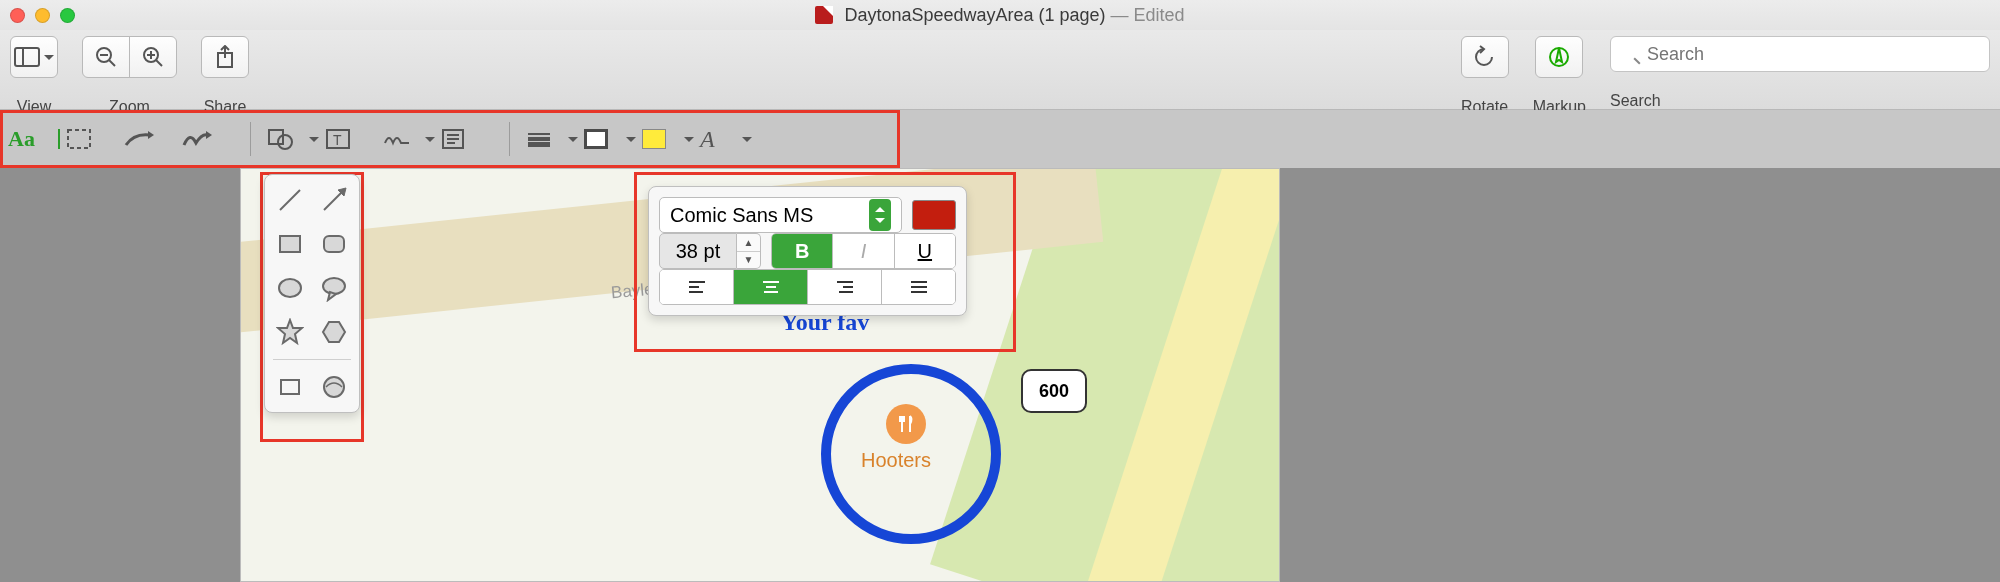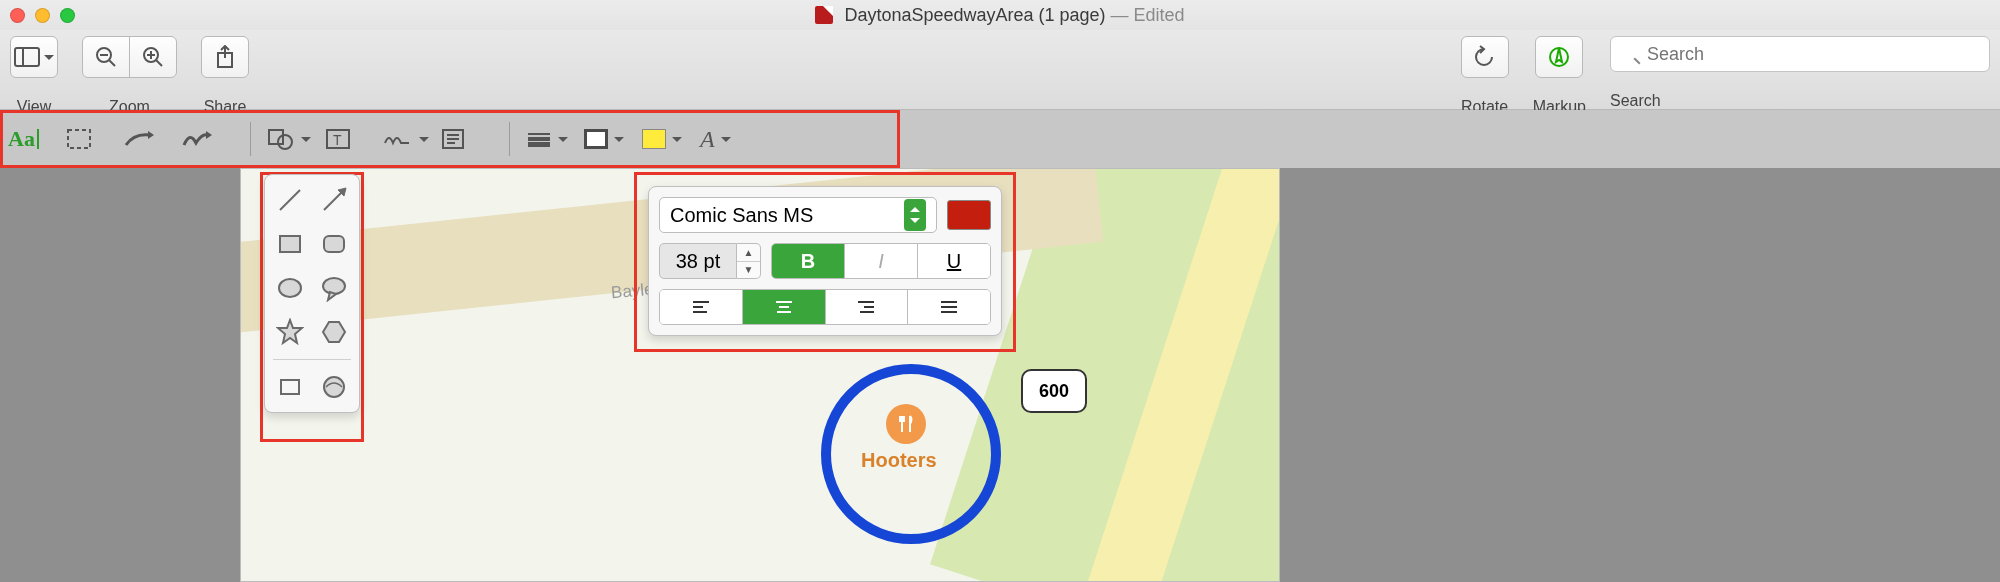--- a/index.html
+++ b/index.html
@@ -27,53 +27,53 @@
   .markup-btn { color:#1aaa00; font-weight:bold; }
   .tb-spacer { flex:1; }
   .search-wrap { display:flex; flex-direction:column; align-items:flex-start; }
   .search-input { height:36px; width:380px; background:#fff; border:1px solid #c4c4c4; border-radius:6px; padding:0 12px 0 36px; font-size:18px; color:#9a9a9a; position:relative; }
   .search-box { position:relative; }
   .search-box::before { content:""; position:absolute; left:10px; top:10px; width:14px; height:14px; border:2px solid #888; border-radius:50%; }
   .search-box::after { content:""; position:absolute; left:23px; top:24px; width:8px; height:2px; background:#888; transform:rotate(45deg); }
 
   
   .markup-toolbar { height:58px; background:#c7c7c7; display:flex; align-items:center; padding:0 8px; gap:6px; position:relative; }
-  .mk-btn { height:40px; min-width:52px; border-radius:6px; display:flex; align-items:center; justify-content:flex-start; font-size:22px; color:#555; position:relative; }
+  .mk-btn { height:40px; min-width:52px; border-radius:6px; display:flex; align-items:center; justify-content:space-between; font-size:22px; color:#555; position:relative; }
   .mk-btn.active { color:#2a9d2a; }
   .mk-sep { width:1px; height:34px; background:#9c9c9c; margin: 0 10px; }
   .mk-drop::after { content:""; margin-left:6px; border:5px solid transparent; border-top-color:#555; position:relative; top:3px; }
   .mk-red-highlight { position:absolute; left:0; top:0; height:58px; width:900px; border:3px solid #e73629; pointer-events:none; }
   .fill-swatch { width:24px; height:20px; background:#ffeb3b; border:1px solid #888; }
   .stroke-sw { width:24px; height:20px; border:3px solid #4a4a4a; background:#fff; }
 
   
   .doc-area { position:relative; height:414px; background:#8f8f8f; }
   .page { position:absolute; left:240px; top:0; width:1040px; height:414px; background:#f3f4ec; border:1px solid #bbb; overflow:hidden; }
   
   .road { position:absolute; background:#e8dfbf; }
   .road.r1 { left:-40px; top:30px; width:900px; height:90px; transform:rotate(-6deg); }
   .road.r2 { right:-60px; top:-40px; width:340px; height:500px; transform:rotate(18deg); background:#d7e8b0; }
   .road.r3 { right:60px; top:-20px; width:70px; height:500px; transform:rotate(18deg); background:#f6efae; }
   .street-label { position:absolute; left:370px; top:110px; font-size:17px; color:#9a9a9a; transform:rotate(-5deg); font-style: normal; }
   .fav-text { position:absolute; left:540px; top:140px; font-size:24px; font-weight:bold; color:#1646d6; font-family: "Comic Sans MS", cursive; }
   .blue-circle { position:absolute; left:580px; top:195px; width:180px; height:180px; border:10px solid #1646d6; border-radius:50%; }
   .poi-icon { position:absolute; left:645px; top:235px; width:40px; height:40px; background:#f2994a; border-radius:50%; display:flex; align-items:center; justify-content:center; color:#fff; font-size:22px; }
-  .poi-label { position:absolute; left:620px; top:280px; color:#d9822b; font-size:20px; font-weight:700; }
+  .poi-label { position:absolute; left:620px; top:280px; color:#d9822b; font-size:20px; font-weight:400; }
   .route-shield { position:absolute; left:780px; top:200px; width:66px; height:44px; background:#fff; border:2px solid #333; border-radius:10px; display:flex; align-items:center; justify-content:center; font-size:18px; font-weight:bold; }
 
   
   .shapes-pop { position:absolute; left:264px; top:6px; width:96px; background:#f7f7f7; border:1px solid #bfbfbf; border-radius:8px; padding:8px; display:grid; grid-template-columns:1fr 1fr; gap:10px; box-shadow:0 4px 10px rgba(0,0,0,.15); }
   .shapes-pop-wrap { position:absolute; left:260px; top:4px; width:104px; height:270px; border:3px solid #e73629; }
   .shape-cell { width:34px; height:34px; display:flex; align-items:center; justify-content:center; color:#6a6a6a; }
   .shape-cell svg { stroke:#6a6a6a; fill:#d8d8d8; }
   .shapes-divider { grid-column: 1 / span 2; height:1px; background:#cfcfcf; }
 
   
   .font-pop-wrap { position:absolute; left:634px; top:4px; width:382px; height:180px; border:3px solid #e73629; }
-  .font-pop { position:absolute; left:648px; top:18px; width:354px; background:#f7f7f7; border:1px solid #bfbfbf; border-radius:8px; padding:10px; box-shadow:0 4px 10px rgba(0,0,0,.15); display:flex; flex-direction:column; gap:10px; }
+  .font-pop { position:absolute; left:648px; top:18px; width:319px; background:#f7f7f7; border:1px solid #bfbfbf; border-radius:8px; padding:10px; box-shadow:0 4px 10px rgba(0,0,0,.15); display:flex; flex-direction:column; }
   .font-row { display:flex; gap:10px; align-items:center; }
   .font-select { flex:1; height:36px; background:#fff; border:1px solid #bcbcbc; border-radius:5px; padding:0 10px; font-size:20px; display:flex; align-items:center; justify-content:space-between; font-family: "Comic Sans MS", cursive; }
   .font-select .stepper { width:22px; height:32px; background:#3aa53a; border-radius:4px; position:relative; }
   .font-select .stepper::before,.font-select .stepper::after{content:"";position:absolute;left:6px;border:5px solid transparent;}
   .font-select .stepper::before{top:3px;border-bottom-color:#fff;}
   .font-select .stepper::after{bottom:3px;border-top-color:#fff;}
   .color-swatch { width:44px; height:30px; background:#c31e0e; border:1px solid #888; border-radius:3px; }
   .size-box { width:78px; height:36px; background:#e6e6e6; border:1px solid #bcbcbc; border-radius:5px 0 0 5px; display:flex; align-items:center; justify-content:center; font-size:20px; }
   .size-stepper { width:24px; height:36px; border:1px solid #bcbcbc; border-left:none; border-radius:0 5px 5px 0; background:#fafafa; display:flex; flex-direction:column; }
   .size-stepper div{flex:1; display:flex;align-items:center;justify-content:center;font-size:10px;color:#555;}

